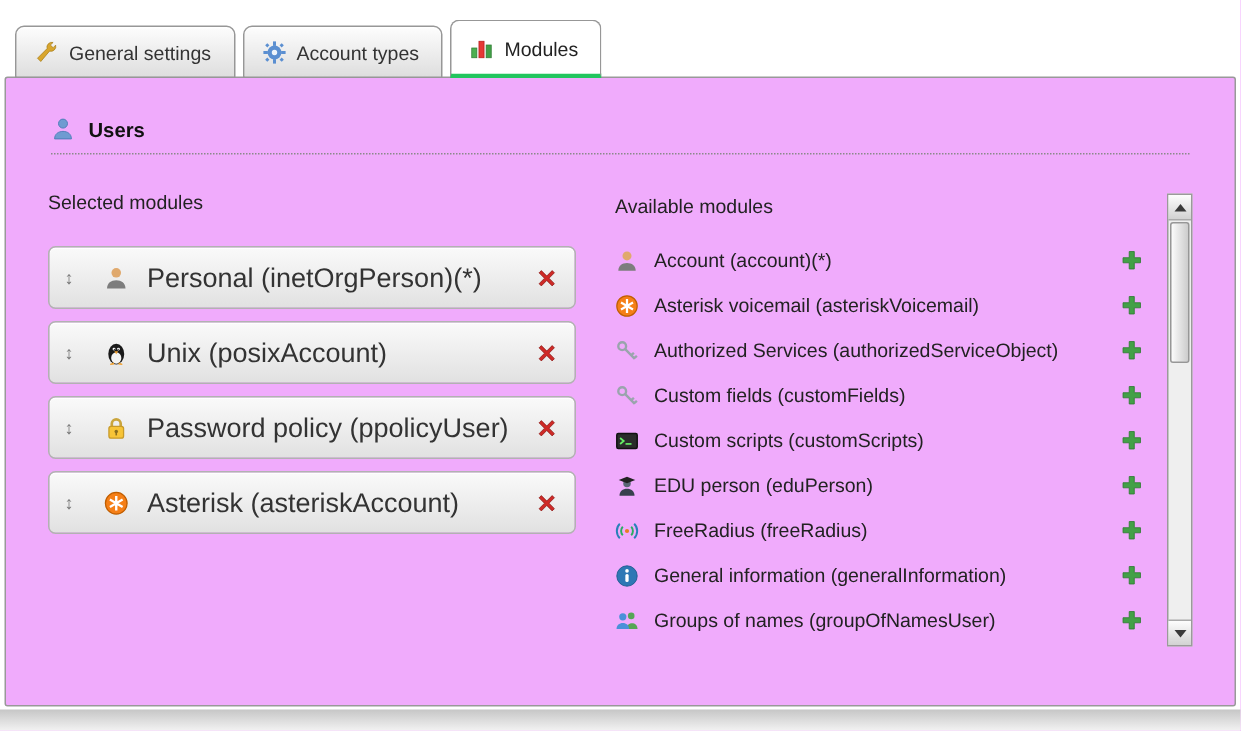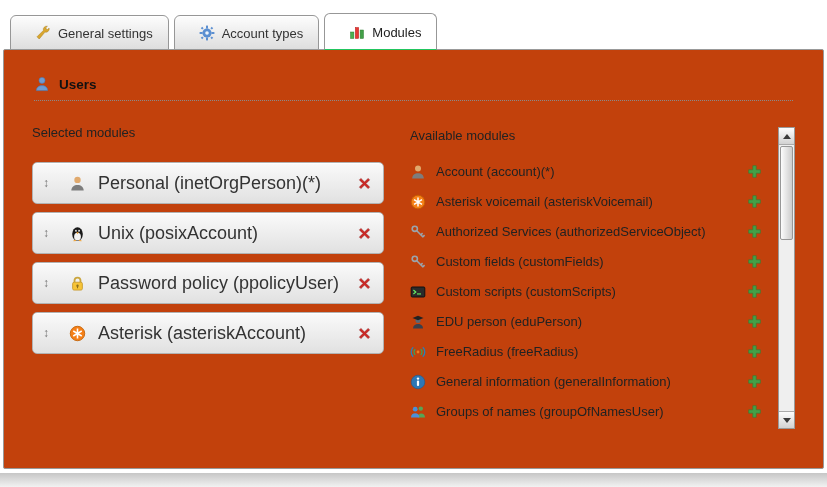--- a/index.html
+++ b/index.html
@@ -8,40 +8,40 @@
     background:#ffffff;
     font-family:"Liberation Sans","DejaVu Sans",sans-serif;
     -webkit-font-smoothing:antialiased;
   }
   .page{padding-top:13px;}
 
   
   .tabbar{display:flex;gap:5px;align-items:flex-end;padding-left:10px;position:relative;z-index:2;}
   .tab{
     display:flex;align-items:center;gap:7px;
-    padding:9px 15px 8px 24px;
+    padding:9px 15px 8px 12px;
     background:linear-gradient(#fdfdfd,#dedede);
     border:1px solid #979797;border-bottom:1px solid #979797;
     border-radius:6px 6px 0 0;
     font-size:13px;color:#333;cursor:pointer;
     margin-bottom:-1px;white-space:nowrap;
     box-shadow:inset 0 1px 0 rgba(255,255,255,.9);
   }
   .tab.active{
-    background:#ffffff;border-bottom:1px solid #22c55e;
+    background:#ffffff;border-bottom:3px solid #22c55e;
     padding-top:10px;padding-bottom:9px;color:#222;box-shadow:none;
   }
   .tab .ticon{width:16px;height:16px;display:inline-block;}
   .tab .ticon svg{width:16px;height:16px;display:block;}
 
   
   .panel{
     position:relative;z-index:1;
     margin:0 3px;border:1px solid #999;border-radius:2px;
-    background:#c2410c;
+    background:#f0abfc;
     height:374px;padding:20px 26px 24px 26px;
   }
   .section-head{
     display:flex;align-items:center;gap:9px;
     border-bottom:1px dotted #8a8a8a;
     padding-bottom:8px;margin:6px 4px 24px 4px;
   }
   .section-head .hicon svg{width:16px;height:16px;display:block;}
   .section-title{font-weight:bold;font-size:13.5px;color:#111;}
 

